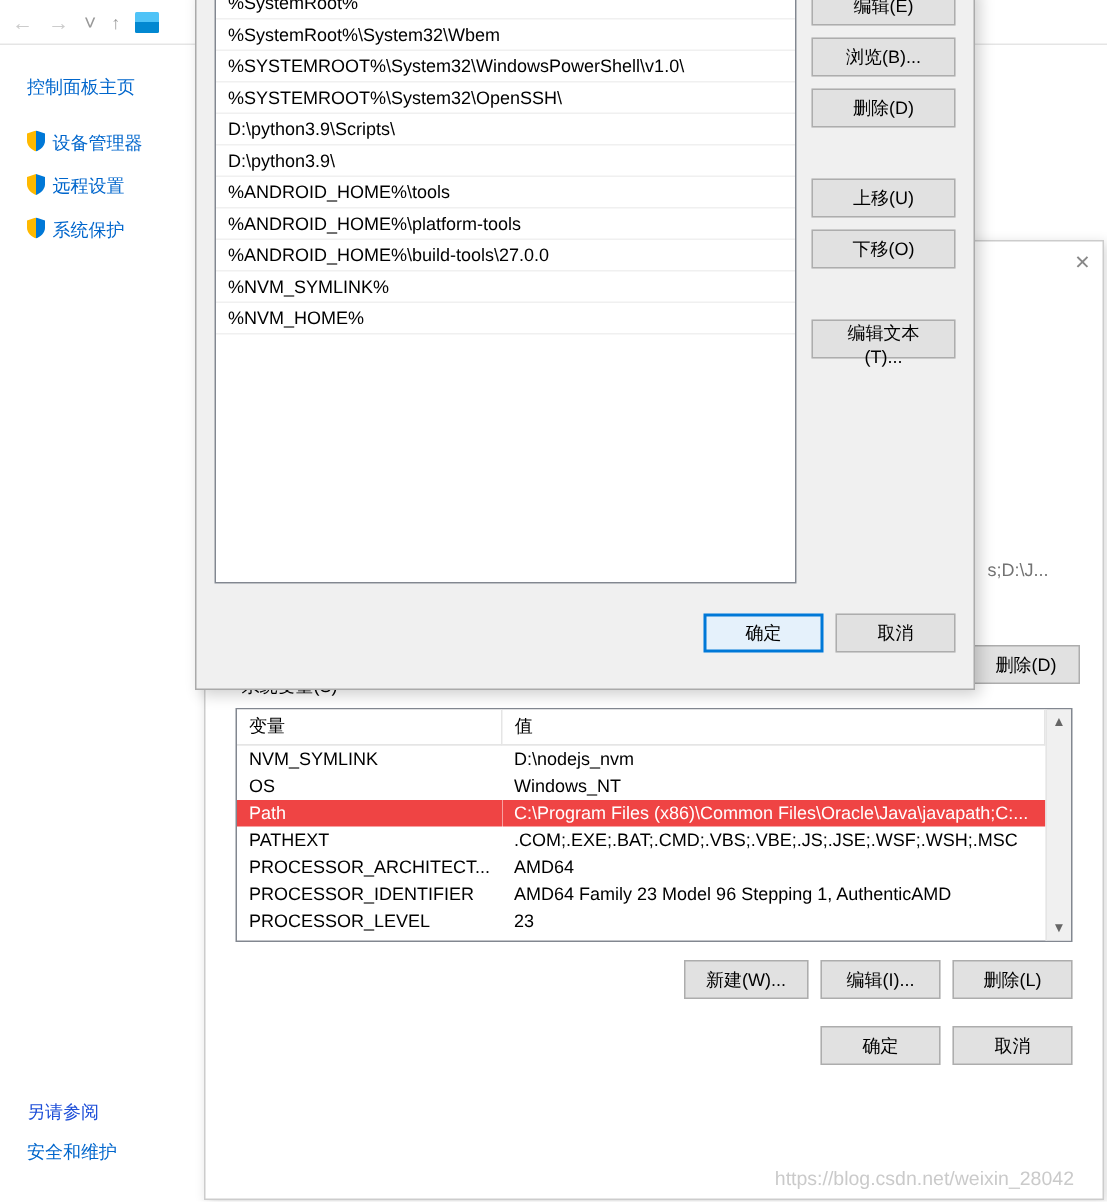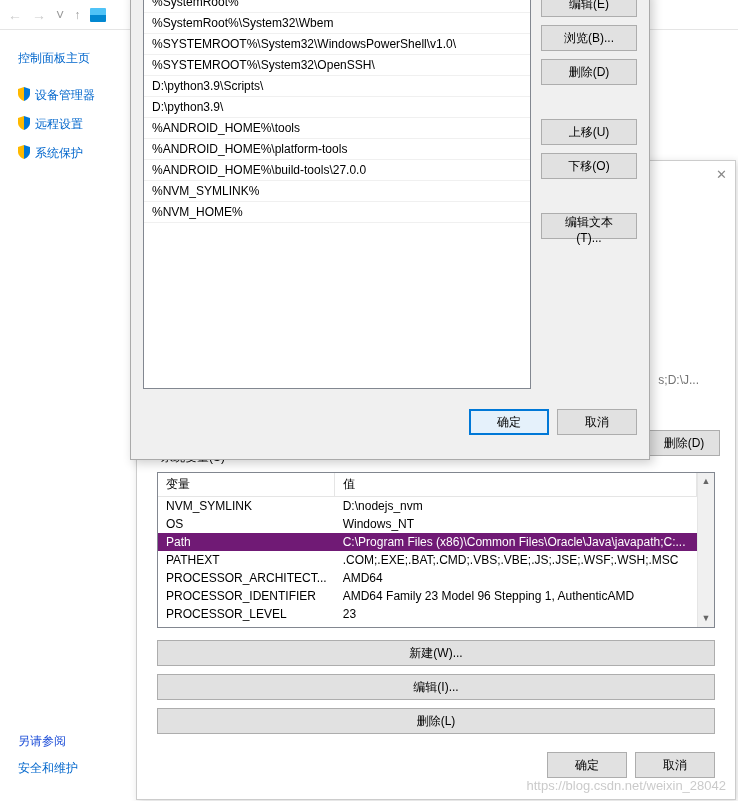--- a/index.html
+++ b/index.html
@@ -27,38 +27,38 @@
 .truncated-text { position: absolute; right: 36px; top: 212px; color: #737373; font-size: 12px; }
 
 .sys-section-label { font-size: 12px; padding: 10px 0 6px 4px; }
 .sys-table-wrap { border: 1px solid #828790; height: 156px; position: relative; background: #fff; }
 .sys-scrollbar { position: absolute; right: 0; top: 0; width: 17px; height: 100%; background: #f0f0f0; border-left: 1px solid #e5e5e5; }
 .sys-scrollbar .up, .sys-scrollbar .down { height: 17px; text-align: center; line-height: 17px; color: #666; font-size: 9px; }
 .sys-scrollbar .down { position: absolute; bottom: 0; width: 100%; }
 .sys-table { width: calc(100% - 17px); border-collapse: collapse; font-size: 12px; }
 .sys-table th { text-align: left; font-weight: normal; padding: 3px 8px; border-right: 1px solid #e5e5e5; border-bottom: 1px solid #e5e5e5; background: #fff; }
 .sys-table td { padding: 2px 8px; white-space: nowrap; overflow: hidden; text-overflow: ellipsis; max-width: 250px; }
-.sys-table tr.selected td { background: #701a75; color: #fff; }
-.sys-buttons { display: flex; justify-content: flex-end; gap: 8px; padding: 12px 0 0 0; flex-direction: column; }
+.sys-table tr.selected td { background: #ef4444; color: #fff; }
+.sys-buttons { display: flex; justify-content: flex-end; gap: 8px; padding: 12px 0 0 0; }
 .sys-buttons2 { display: flex; justify-content: flex-end; gap: 8px; padding: 18px 0 0 0; }
 .win-btn { min-width: 80px; height: 26px; padding: 0 14px; background: #e1e1e1; border: 1px solid #adadad; font-size: 12px; cursor: pointer; }
 
 .env-truncated-btn { position: absolute; left: 648px; top: 430px; }
 .env-truncated-btn .win-btn { min-width: 72px; }
 
 .path-dialog { position: absolute; left: 130px; top: -10px; width: 520px; height: 470px; background: #f0f0f0; border: 1px solid #aaa; box-shadow: 3px 3px 10px rgba(0,0,0,0.2); }
 .path-body { display: flex; padding: 0 12px 12px 12px; gap: 10px; height: 410px; }
 .path-list { flex: 1; border: 1px solid #828790; background: #fff; overflow: hidden; }
 .path-list-item { padding: 3px 8px; font-size: 12px; border-bottom: 1px solid #f0f0f0; white-space: nowrap; }
 .path-side-buttons { display: flex; flex-direction: column; gap: 8px; width: 96px; padding-top: 0; }
 .path-side-buttons .gap { height: 18px; }
 .path-bottom { display: flex; justify-content: flex-end; gap: 8px; padding: 8px 12px; }
 .win-btn.primary { border: 2px solid #0078d7; background: #e5f1fb; }
 
-.watermark { position: absolute; right: 12px; bottom: 8px; color: rgba(150,150,150,0.5); font-size: 13px; }
+.watermark { position: absolute; right: 22px; bottom: 8px; color: rgba(150,150,150,0.5); font-size: 13px; }
 </style>
 </head>
 <body>
 
 <div class="nav-bar">
   <span class="nav-arrow">←</span>
   <span class="nav-arrow">→</span>
   <span class="nav-arrow active">˅</span>
   <span class="nav-up">↑</span>
   <span class="nav-icon"></span>

